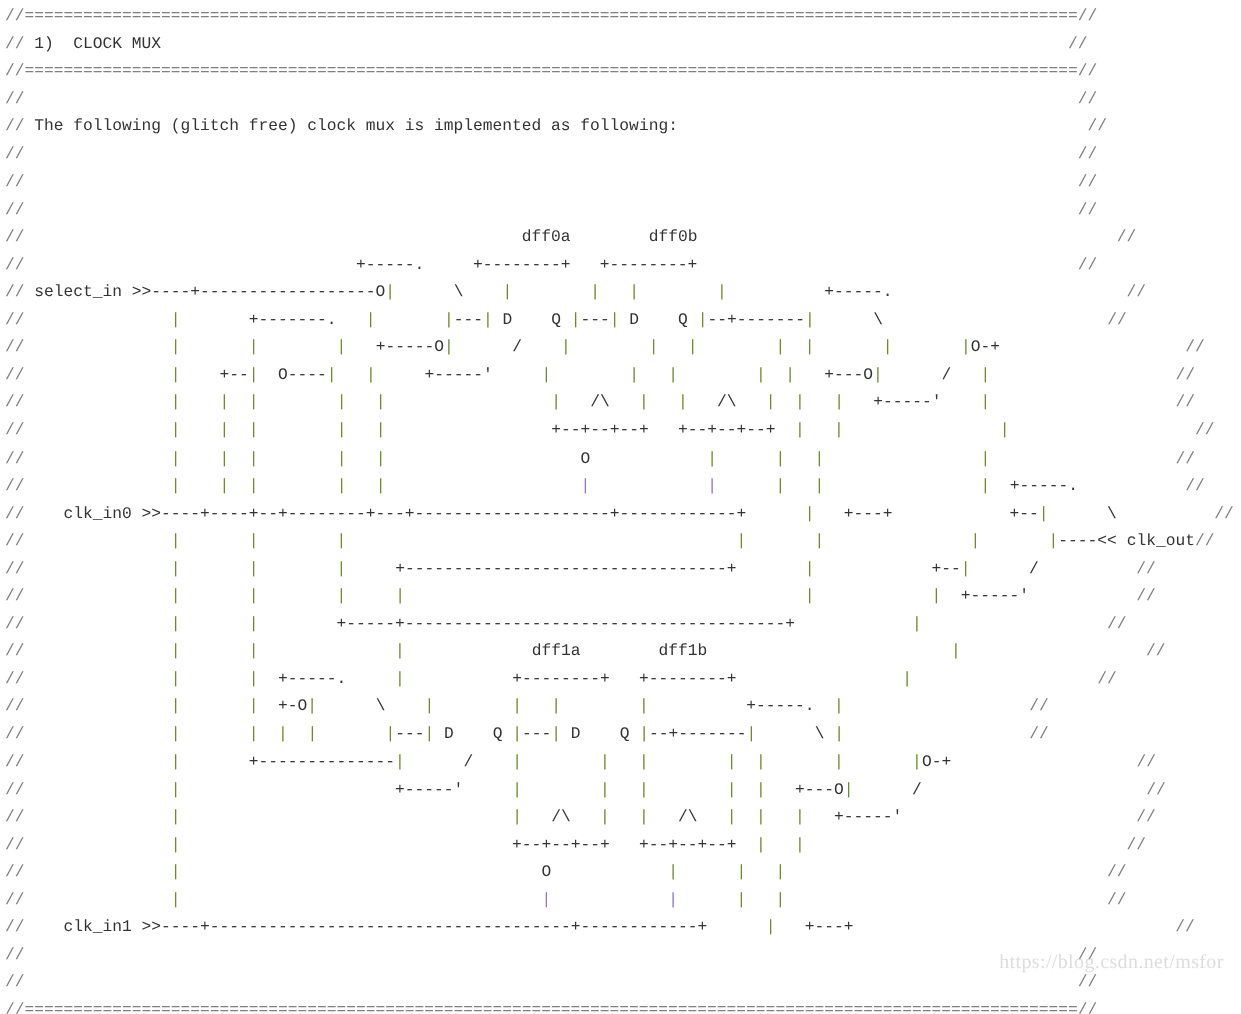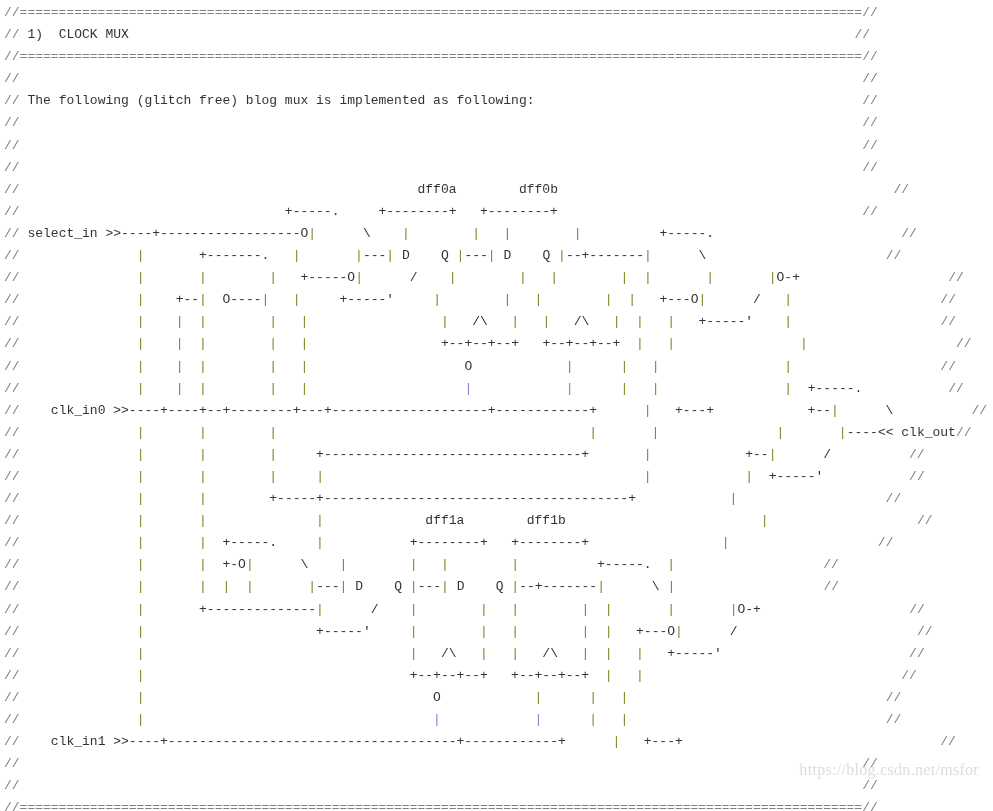--- a/index.html
+++ b/index.html
@@ -33,21 +33,21 @@
       user-select: none;
     }
   </style>
 </head>
 <body>
 
 <div class="code-content"><span class="cmt">//============================================================================================================//</span>
 <span class="cmt">//</span> <span>1)</span>  <span>CLOCK MUX</span>                                                                                             <span class="cmt">//</span>
 <span class="cmt">//============================================================================================================//</span>
 <span class="cmt">//                                                                                                            //</span>
-<span class="cmt">//</span> <span>The following (glitch free) blog mux is implemented as following:</span>                                          <span class="cmt">//</span>
+<span class="cmt">//</span> <span>The following (glitch free) clock mux is implemented as following:</span>                                          <span class="cmt">//</span>
 <span class="cmt">//                                                                                                            //</span>
 <span class="cmt">//                                                                                                            //</span>
 <span class="cmt">//                                                                                                            //</span>
 <span class="cmt">//</span>                                                   <span>dff0a</span>        <span>dff0b</span>                                           <span class="cmt">//</span>
 <span class="cmt">//</span>                                  +-----.     +--------+   +--------+                                       <span class="cmt">//</span>
 <span class="cmt">//</span> <span>select_in</span> <span>&gt;&gt;</span>----+------------------O<span class="pipe">|</span>      \    <span class="pipe">|</span>        <span class="pipe">|</span>   <span class="pipe">|</span>        <span class="pipe">|</span>          +-----.                        <span class="cmt">//</span>
 <span class="cmt">//</span>               <span class="pipe">|</span>       +-------.   <span class="pipe">|</span>       <span class="pipe">|</span>---<span class="pipe">|</span> <span>D</span>    <span>Q</span> <span class="pipe">|</span>---<span class="pipe">|</span> <span>D</span>    <span>Q</span> <span class="pipe">|</span>--+-------<span class="pipe">|</span>      \                       <span class="cmt">//</span>
 <span class="cmt">//</span>               <span class="pipe">|</span>       <span class="pipe">|</span>        <span class="pipe">|</span>   +-----O<span class="pipe">|</span>      /    <span class="pipe">|</span>        <span class="pipe">|</span>   <span class="pipe">|</span>        <span class="pipe">|</span>  <span class="pipe">|</span>       <span class="pipe">|</span>       <span class="pipe">|</span>O-+                   <span class="cmt">//</span>
 <span class="cmt">//</span>               <span class="pipe">|</span>    +--<span class="pipe">|</span>  O----<span class="pipe">|</span>   <span class="pipe">|</span>     +-----'     <span class="pipe">|</span>        <span class="pipe">|</span>   <span class="pipe">|</span>        <span class="pipe">|</span>  <span class="pipe">|</span>   +---O<span class="pipe">|</span>      /   <span class="pipe">|</span>                   <span class="cmt">//</span>
 <span class="cmt">//</span>               <span class="pipe">|</span>    <span class="pipe">|</span>  <span class="pipe">|</span>        <span class="pipe">|</span>   <span class="pipe">|</span>                 <span class="pipe">|</span>   /\   <span class="pipe">|</span>   <span class="pipe">|</span>   /\   <span class="pipe">|</span>  <span class="pipe">|</span>   <span class="pipe">|</span>   +-----'    <span class="pipe">|</span>                   <span class="cmt">//</span>

